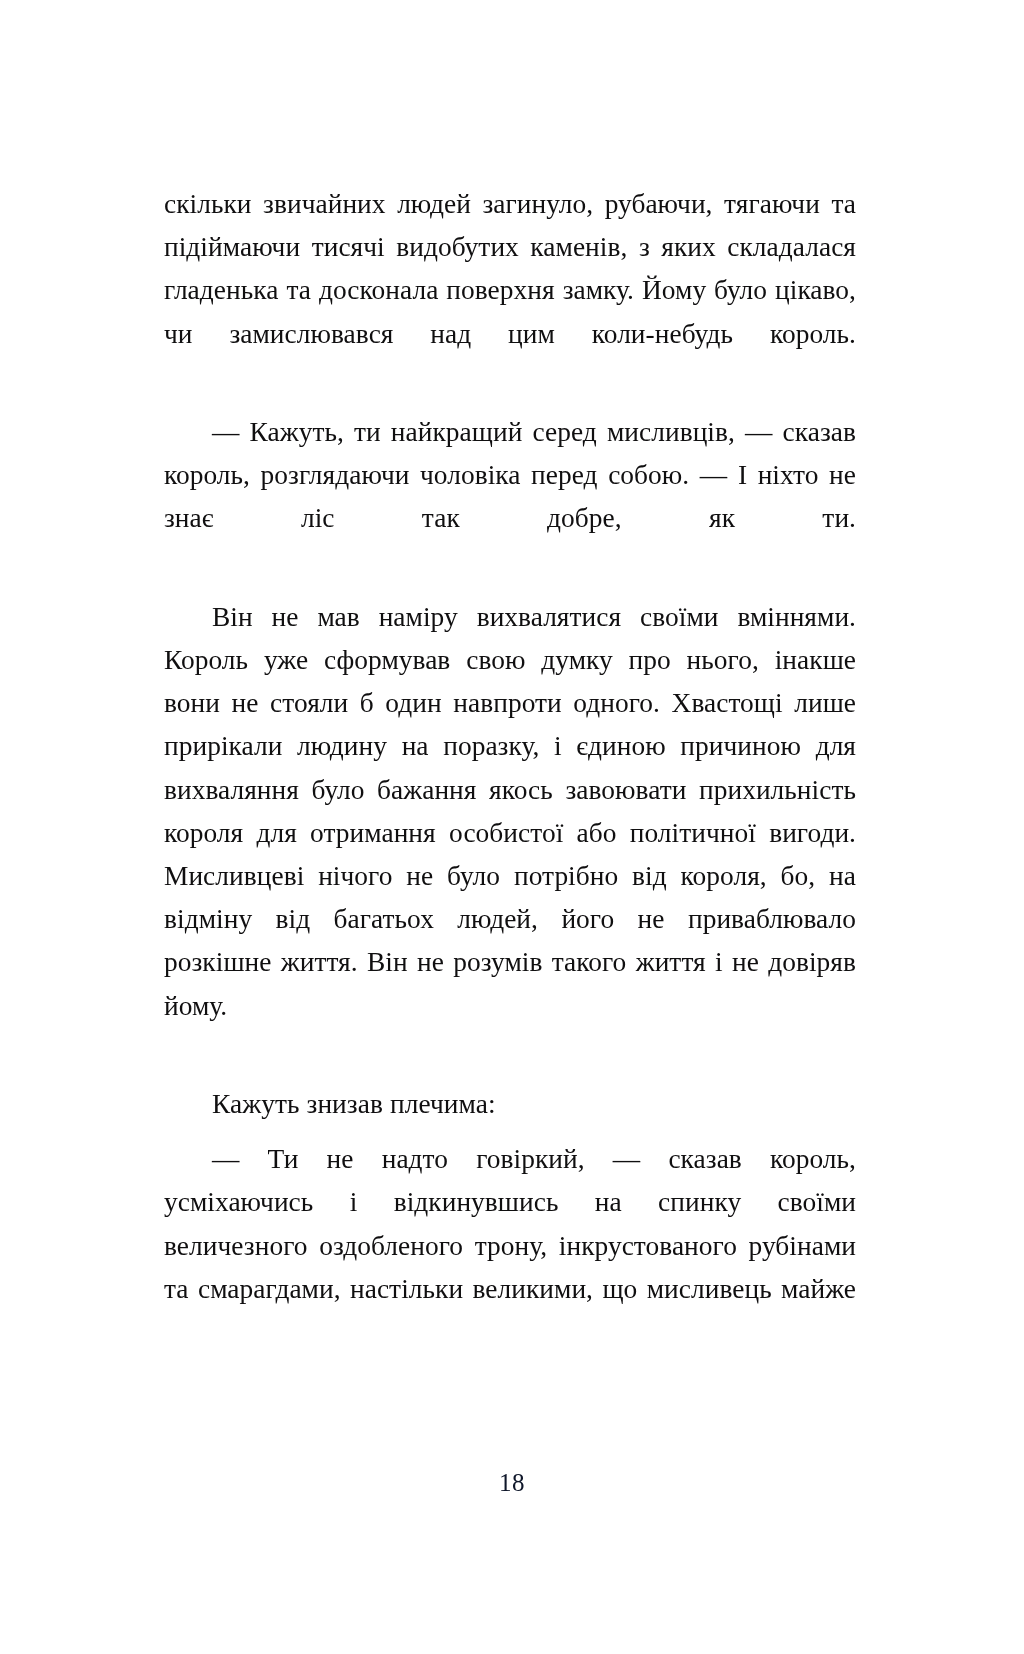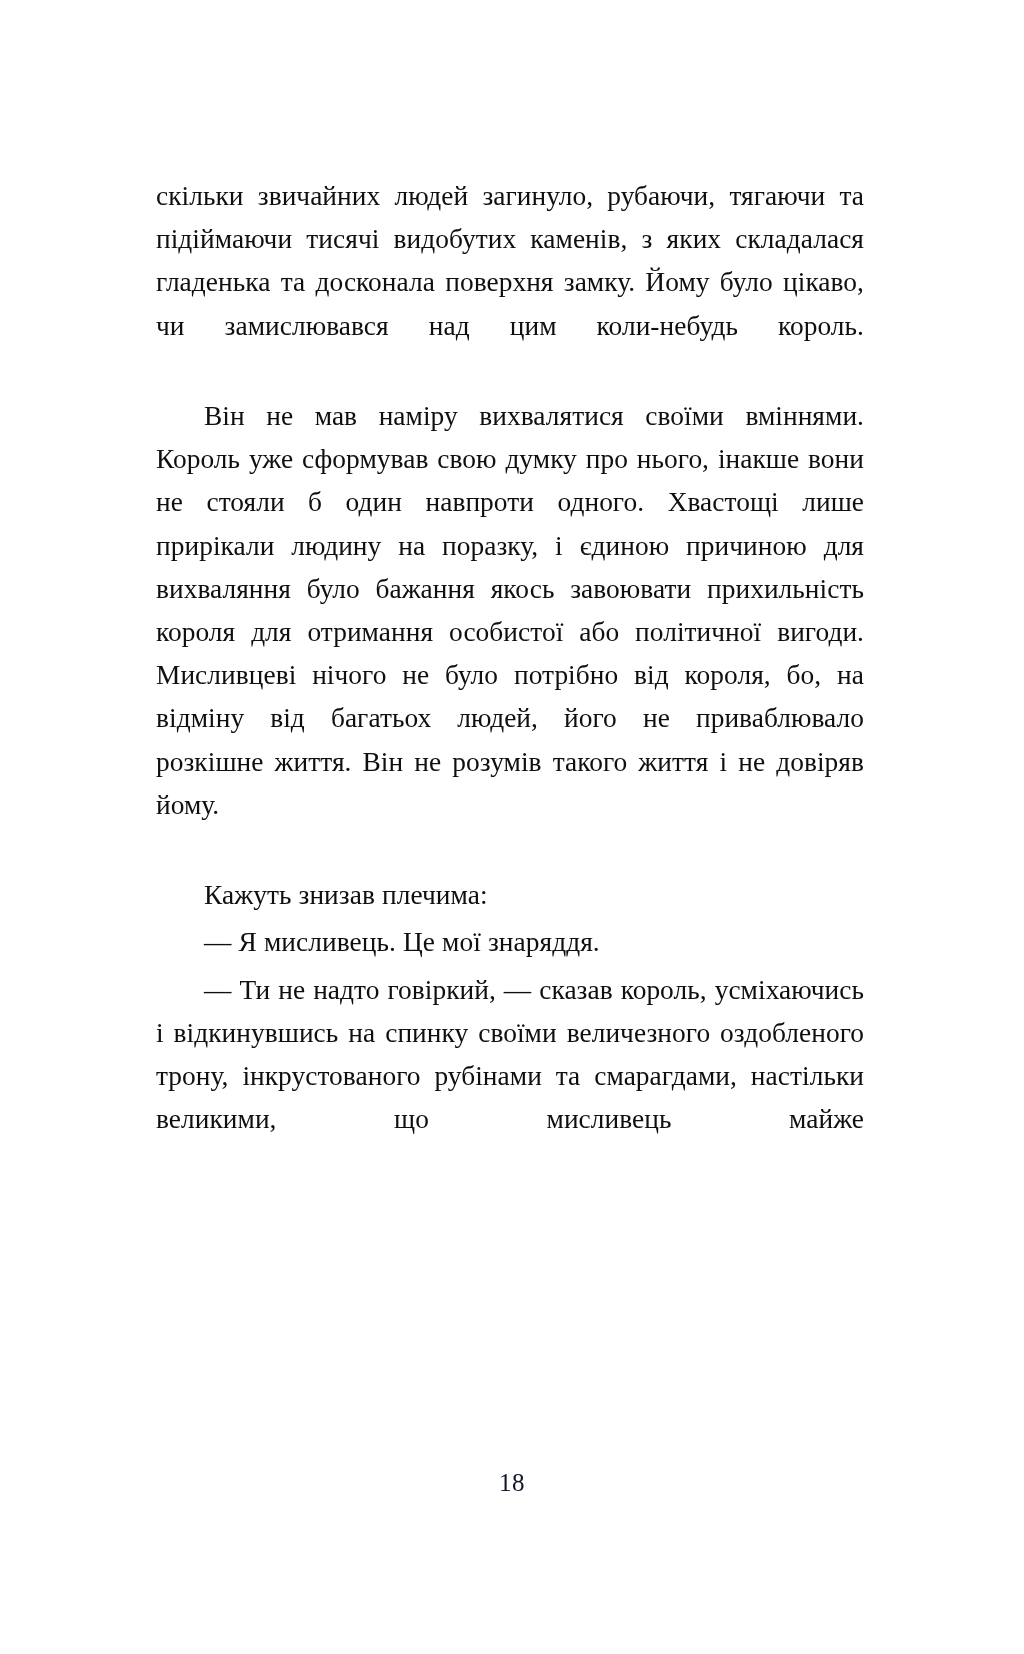--- a/index.html
+++ b/index.html
@@ -22,21 +22,21 @@
     background: #ffffff;
     box-sizing: border-box;
   }
   .text-block {
     position: absolute;
     left: 152px;
     top: 171px;
     width: 716px;
   }
   .para {
-    margin: 4px;
+    margin: 12px;
     font-size: 27.4px;
     line-height: 43.2px;
     text-align: justify;
     text-justify: inter-word;
     hyphens: manual;
     letter-spacing: 0.05px;
     word-spacing: 0.2px;
   }
   .para.indent {
     text-indent: 48px;
@@ -67,28 +67,28 @@
 </head>
 <body>
 
 <div class="page">
 
   <div class="text-block">
 
     <p class="para cont">скільки звичайних людей загинуло, рубаючи, тягаючи та підіймаючи тисячі видобутих каменів, з яких складалася гладенька та досконала поверхня замку. Йому було цікаво, чи замислювався над цим коли-небудь король.</p>
 
 
+    <p class="para indent">— Кажуть, ти найкращий серед мисливців, — сказав король, розглядаючи чоловіка перед собою. — І ніхто не знає ліс так добре, як ти.</p>
 
 
     <p class="para indent">Він не мав наміру вихвалятися своїми вміннями. Король уже сформував свою думку про нього, інакше вони не стояли б один навпроти одного. Хвастощі лише прирікали людину на поразку, і єдиною причиною для вихваляння було бажання якось завоювати прихильність короля для отримання особистої або політичної вигоди. Мисливцеві нічого не було потрібно від короля, бо, на відміну від багатьох людей, його не приваблювало розкішне життя. Він не розумів такого життя і не довіряв йому.</p>
 
 
     <p class="para indent no-stretch">Кажуть знизав плечима:</p>
 
-    <p class="para indent no-stretch">— Я мисливець. Це мої знаряддя.</p>
 
     <p class="para indent">— Ти не надто говіркий, — сказав король, усміхаючись і відкинувшись на спинку своїми величезного оздобленого трону, інкрустованого рубінами та смарагдами, настільки великими, що мисливець майже</p>
 
   </div>
 
   <div class="folio">18</div>
 
 </div>
 
 </body></html>

